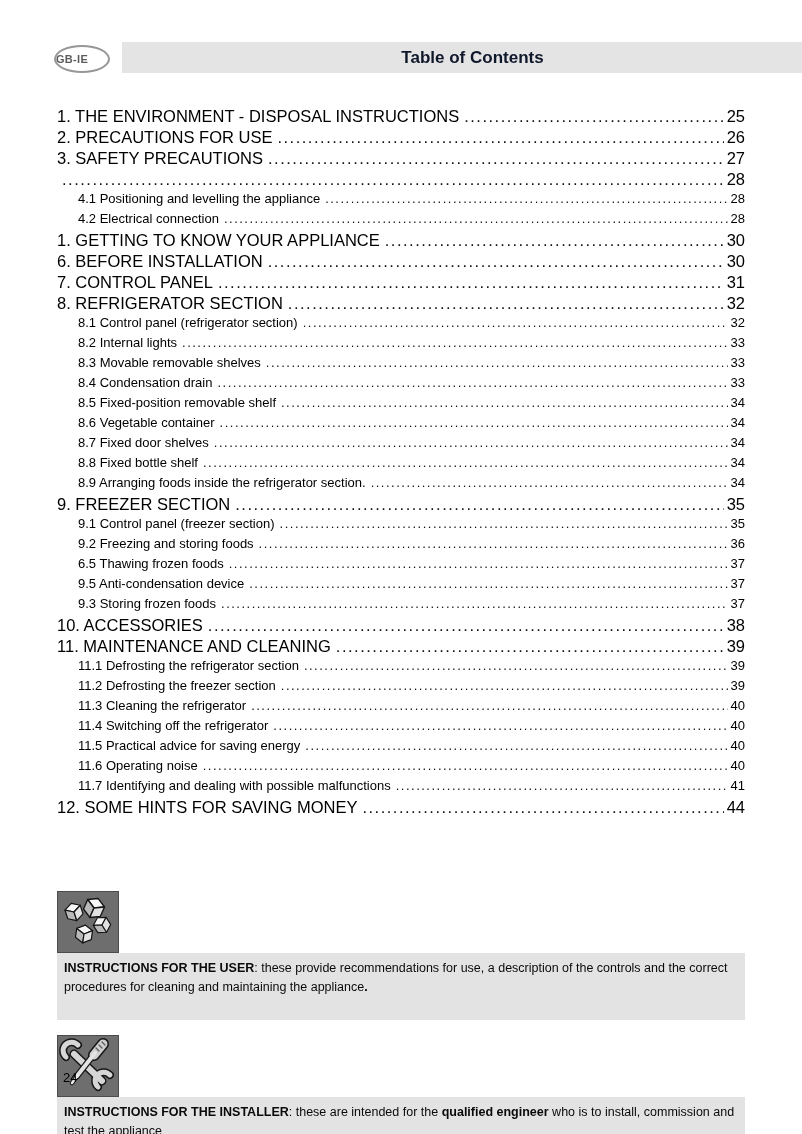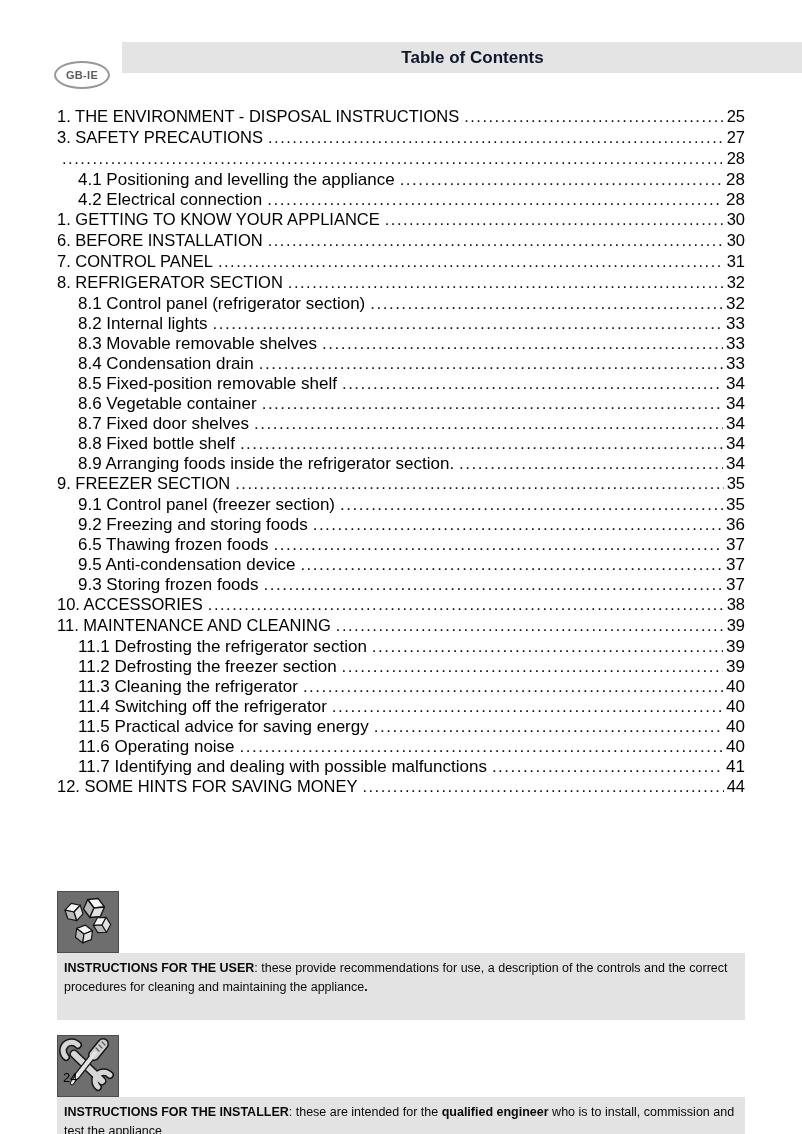--- a/index.html
+++ b/index.html
@@ -4,33 +4,33 @@
 <style>
   html,body { margin:0; padding:0; background:#fff; }
   .page {
     position:relative; width:802px; height:1134px; background:#ffffff;
     font-family:"Liberation Sans", sans-serif; color:#000; overflow:hidden;
   }
   
   .badge {
     position:absolute; left:54px; top:45px; width:52px; height:24px;
     border:2px solid #979797; border-radius:50%;
-    display:flex; align-items:center; justify-content:center;
-    font-size:11px; font-weight:bold; color:#5c5c5c; letter-spacing:0.3px;margin-top:16px;
+    display:flex; align-items:center; justify-content:flex-start;
+    font-size:11px; font-weight:bold; color:#5c5c5c; letter-spacing:0.3px;
   }
   .title-bar {
     position:absolute; left:122px; top:42px; width:701px; height:31px;
     background:#e4e4e4; display:flex; align-items:center; justify-content:center;
     font-size:17px; font-weight:bold; color:#0f172a;
   }
   
   .toc { position:absolute; left:57px; top:107px; width:688px; }
   .toc-row { display:flex; align-items:baseline; }
   .toc-row.lvl0 { height:21px; font-size:16.5px; }
-  .toc-row.lvl1 { height:20px; font-size:17px; padding-left:21px; }
+  .toc-row.lvl1 { height:20px; font-size:13px; padding-left:21px; }
   .toc-label { white-space:nowrap; }
   .toc-dots { flex:1; overflow:hidden; white-space:nowrap; margin:0 3px 0 5px; letter-spacing:1.5px; color:#111; }
   .toc-dots::after { content:"........................................................................................................................................................................................................"; }
   .toc-page { white-space:nowrap; }
   
   .notes { position:absolute; left:57px; top:889px; width:688px; }
   .note { display:flex; align-items:flex-start; margin-bottom:13px;flex-direction:column; }
   .icon-box {
     flex:none; width:62px; height:62px; margin-top:2px; margin-right:5px;
     background:#6e6e6e; border:1px solid #4c4c4c; box-sizing:border-box;
@@ -55,20 +55,25 @@
 
   <div class="title-bar">
     <span>Table of Contents</span>
   </div>
 
   <div class="toc" id="toc">
       <div class="toc-row lvl0">
         <span class="toc-label">1. THE ENVIRONMENT - DISPOSAL INSTRUCTIONS</span>
         <span class="toc-dots"></span>
         <span class="toc-page">25</span>
+      </div>
+      <div class="toc-row lvl0">
+        <span class="toc-label">2. PRECAUTIONS FOR USE</span>
+        <span class="toc-dots"></span>
+        <span class="toc-page">26</span>
       </div>
       <div class="toc-row lvl0">
         <span class="toc-label">3. SAFETY PRECAUTIONS</span>
         <span class="toc-dots"></span>
         <span class="toc-page">27</span>
       </div>
       <div class="toc-row lvl0">
         <span class="toc-dots"></span>
         <span class="toc-page">28</span>
       </div>

